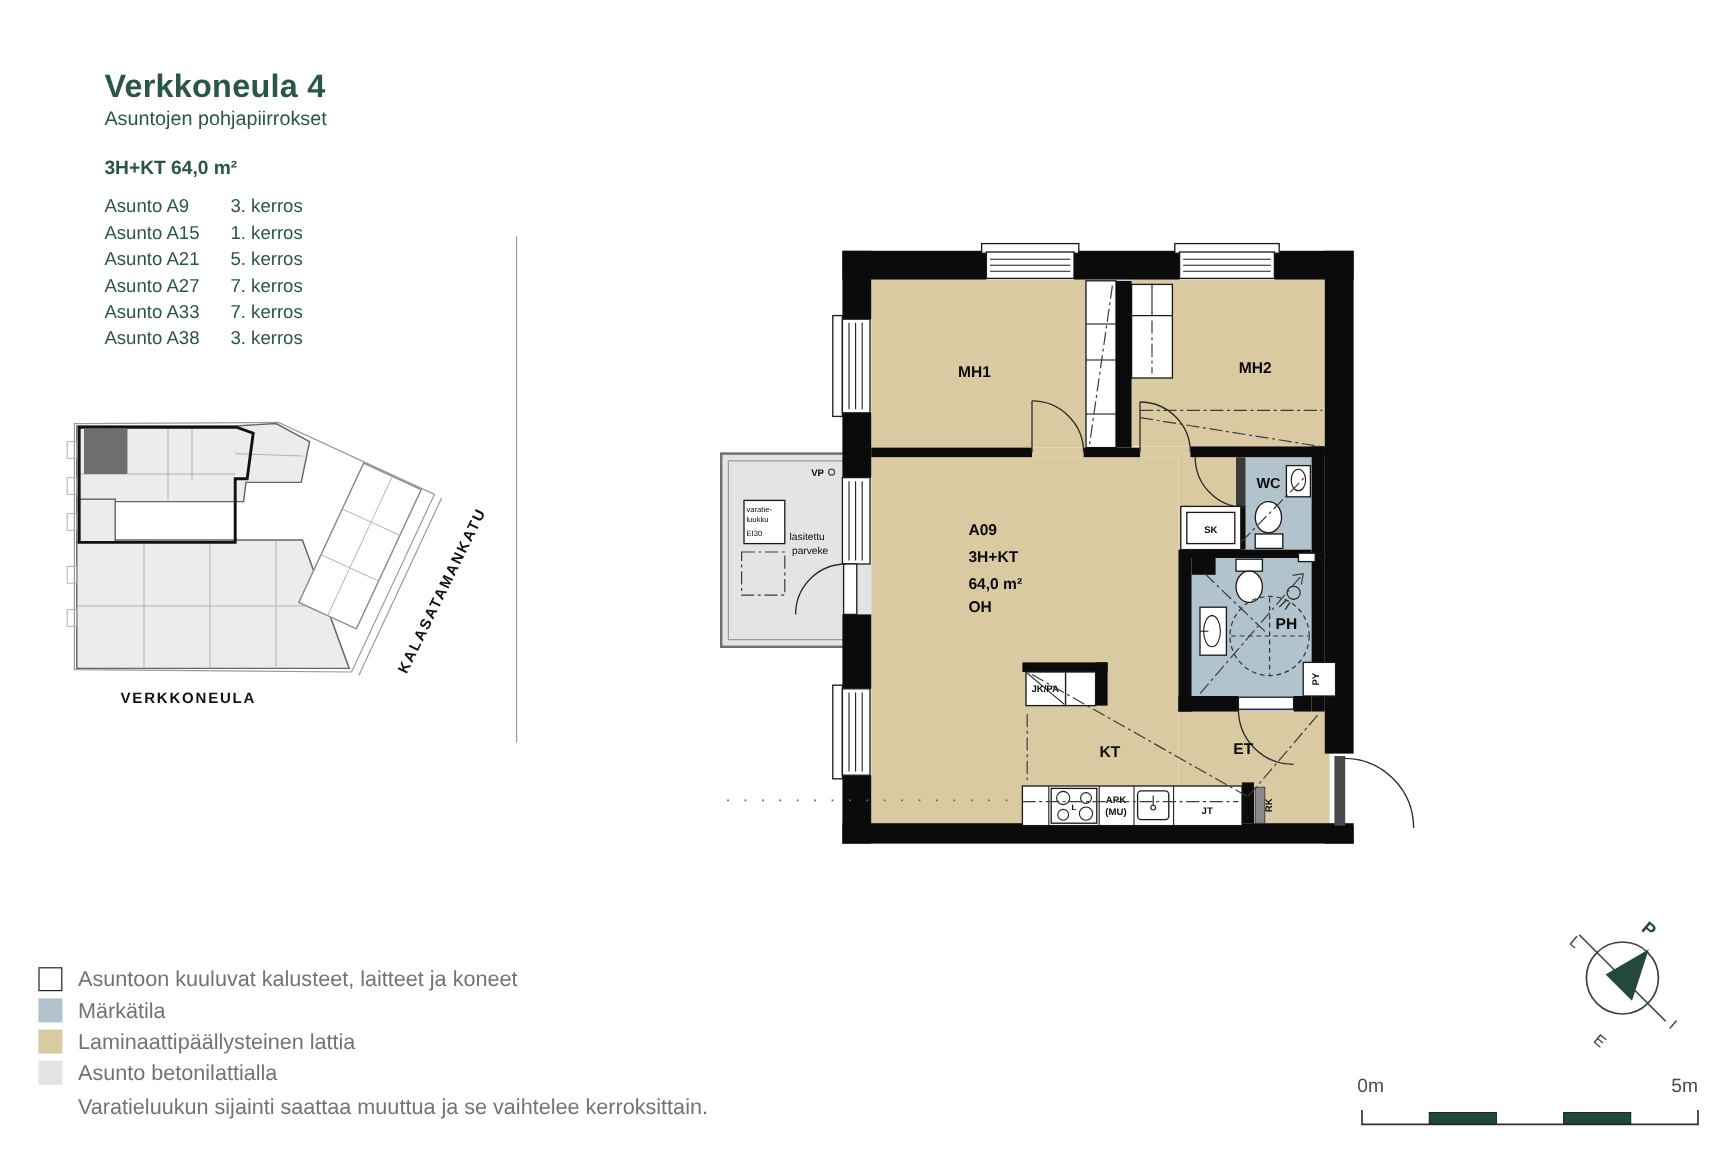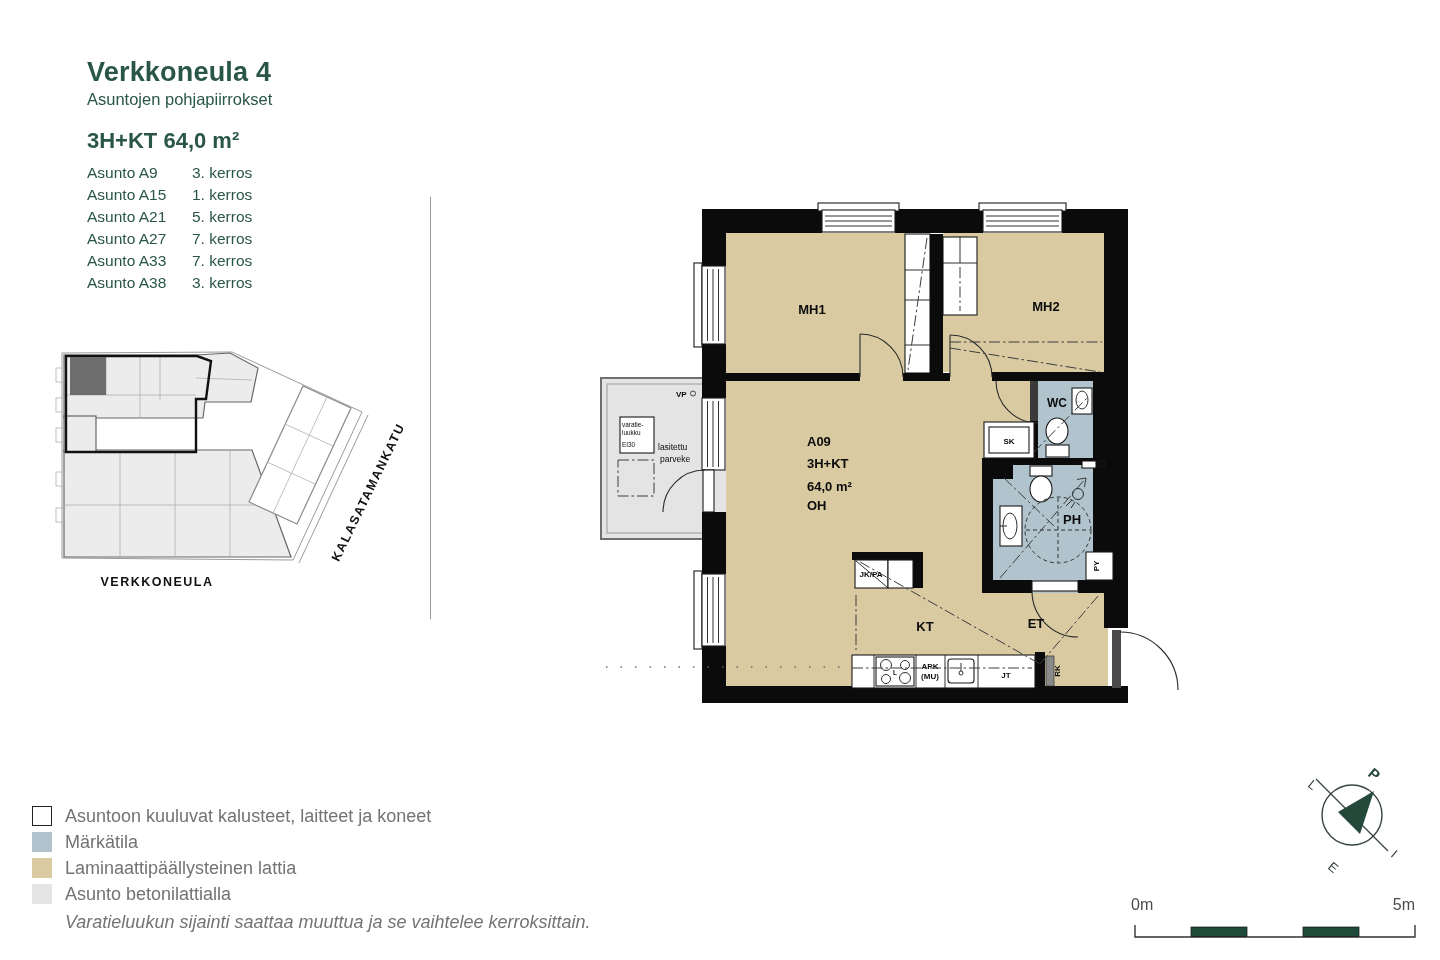--- a/index.html
+++ b/index.html
@@ -3,34 +3,34 @@
 <meta charset="utf-8">
 <style>
   html,body{margin:0;padding:0;background:#ffffff;}
   body{font-family:"Liberation Sans",sans-serif;}
   #page{position:relative;width:1440px;height:960px;background:#fff;overflow:hidden;}
 
   
   #hdr{position:absolute;left:45px;top:56px;color:#2a5646;margin-left:42px;}
   #hdr .title{font-size:27px;font-weight:bold;line-height:32px;letter-spacing:.2px;}
   #hdr .subtitle{font-size:16.5px;font-weight:400;line-height:22px;}
-  #hdr .unittype{font-size:22px;font-weight:bold;margin-top:20px;line-height:22px;}
+  #hdr .unittype{font-size:16px;font-weight:bold;margin-top:20px;line-height:22px;}
   #units{margin-top:10px;font-size:15.5px;font-weight:500;}
   #units .row{line-height:22px;display:flex;}
   #units .nm{width:105px;}
 
   
   #legend{position:absolute;left:32px;top:806px;color:#737373;font-size:18px;}
   #legend .lrow{display:flex;align-items:center;height:20px;margin-bottom:6px;}
   #legend .sw{width:20px;height:20px;margin-right:13px;flex:0 0 20px;}
   .sw0{background:#ffffff;border:1.5px solid #222;box-sizing:border-box;}
   .sw1{background:#b1c4ce;}
   .sw2{background:#d9caa2;}
   .sw3{background:#e4e4e4;}
-  #legend .note{margin-left:33px;margin-top:8px;font-style:italic;}
+  #legend .note{margin-left:33px;margin-top:8px;}
 
   
   #vdiv{position:absolute;left:430px;top:197px;width:1px;height:422px;background:#9a9a9a;}
 
   svg{position:absolute;}
   text{font-family:"Liberation Sans",sans-serif;}
   .wall{fill:#0b0b0b;}
   .lam{fill:#d9caa2;}
   .wet{fill:#b1c4ce;}
   .balc{fill:#e4e4e4;}

